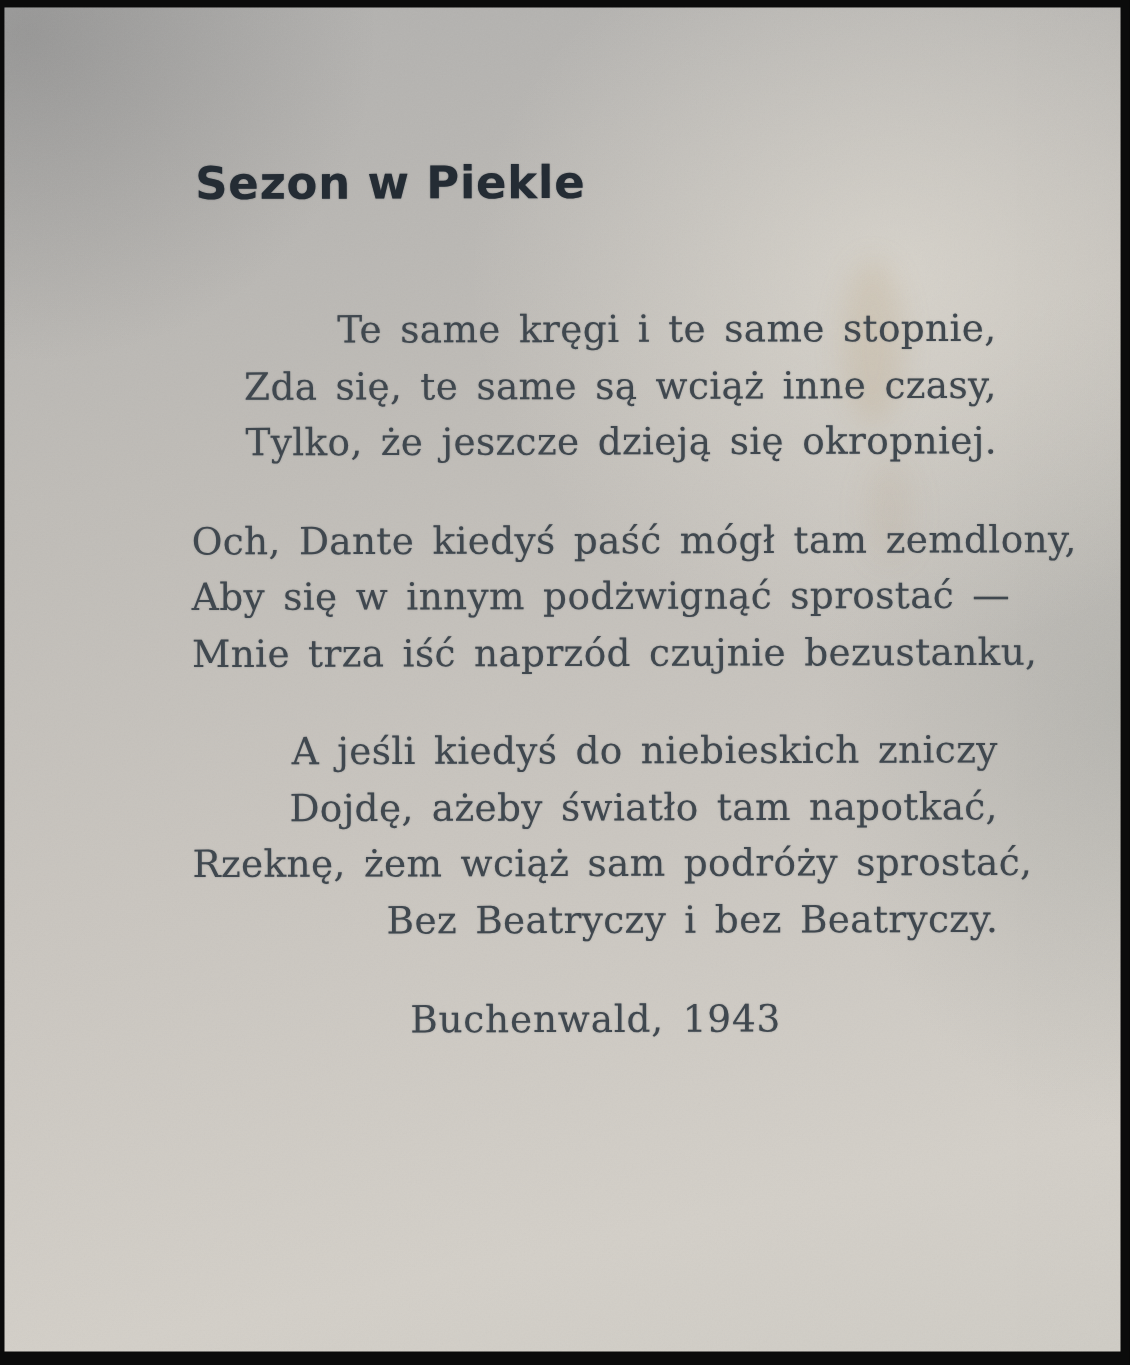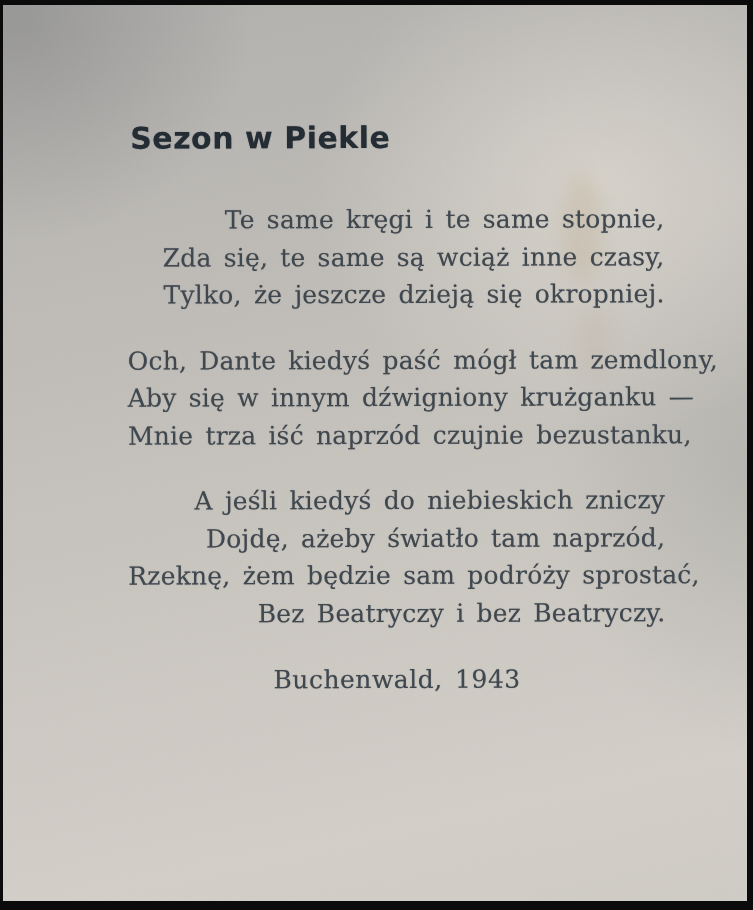--- a/index.html
+++ b/index.html
@@ -61,21 +61,21 @@
   .content {
     position: absolute;
     left: 0; top: 0;
     width: 753px;
     height: 910px;
     transform: rotate(-0.15deg);
   }
   .poem-title {
     position: absolute;
     left: 128px;
-    top: 115px;
+    top: 100px;
     font-family: "DejaVu Sans", "Liberation Sans", sans-serif;
     font-weight: bold;
     font-size: 30px;
     letter-spacing: 0.5px;
     color: #242c34;
     text-shadow: 0 0 1px rgba(36,44,52,0.55);
     white-space: nowrap;
   }
   .poem-body {
     position: absolute;
@@ -127,28 +127,28 @@
       <div class="poem-body">
 
         <div class="stanza">
           <div class="poem-line">Te same kręgi i te same stopnie,</div>
           <div class="poem-line">Zda się, te same są wciąż inne czasy,</div>
           <div class="poem-line">Tylko, że jeszcze dzieją się okropniej.</div>
         </div>
 
         <div class="stanza">
           <div class="poem-line">Och, Dante kiedyś paść mógł tam zemdlony,</div>
-          <div class="poem-line">Aby się w innym dźwigniony krużganku —</div>
+          <div class="poem-line">Aby się w innym podżwignąć sprostać —</div>
           <div class="poem-line">Mnie trza iść naprzód czujnie bezustanku,</div>
         </div>
 
         <div class="stanza">
           <div class="poem-line">A jeśli kiedyś do niebieskich zniczy</div>
-          <div class="poem-line">Dojdę, ażeby światło tam naprzód,</div>
-          <div class="poem-line">Rzeknę, żem będzie sam podróży sprostać,</div>
+          <div class="poem-line">Dojdę, ażeby światło tam napotkać,</div>
+          <div class="poem-line">Rzeknę, żem wciąż sam podróży sprostać,</div>
           <div class="poem-line">Bez Beatryczy i bez Beatryczy.</div>
         </div>
 
         <div class="attribution">Buchenwald, 1943</div>
 
       </div>
     </div>
   </div>
 </div>
 

